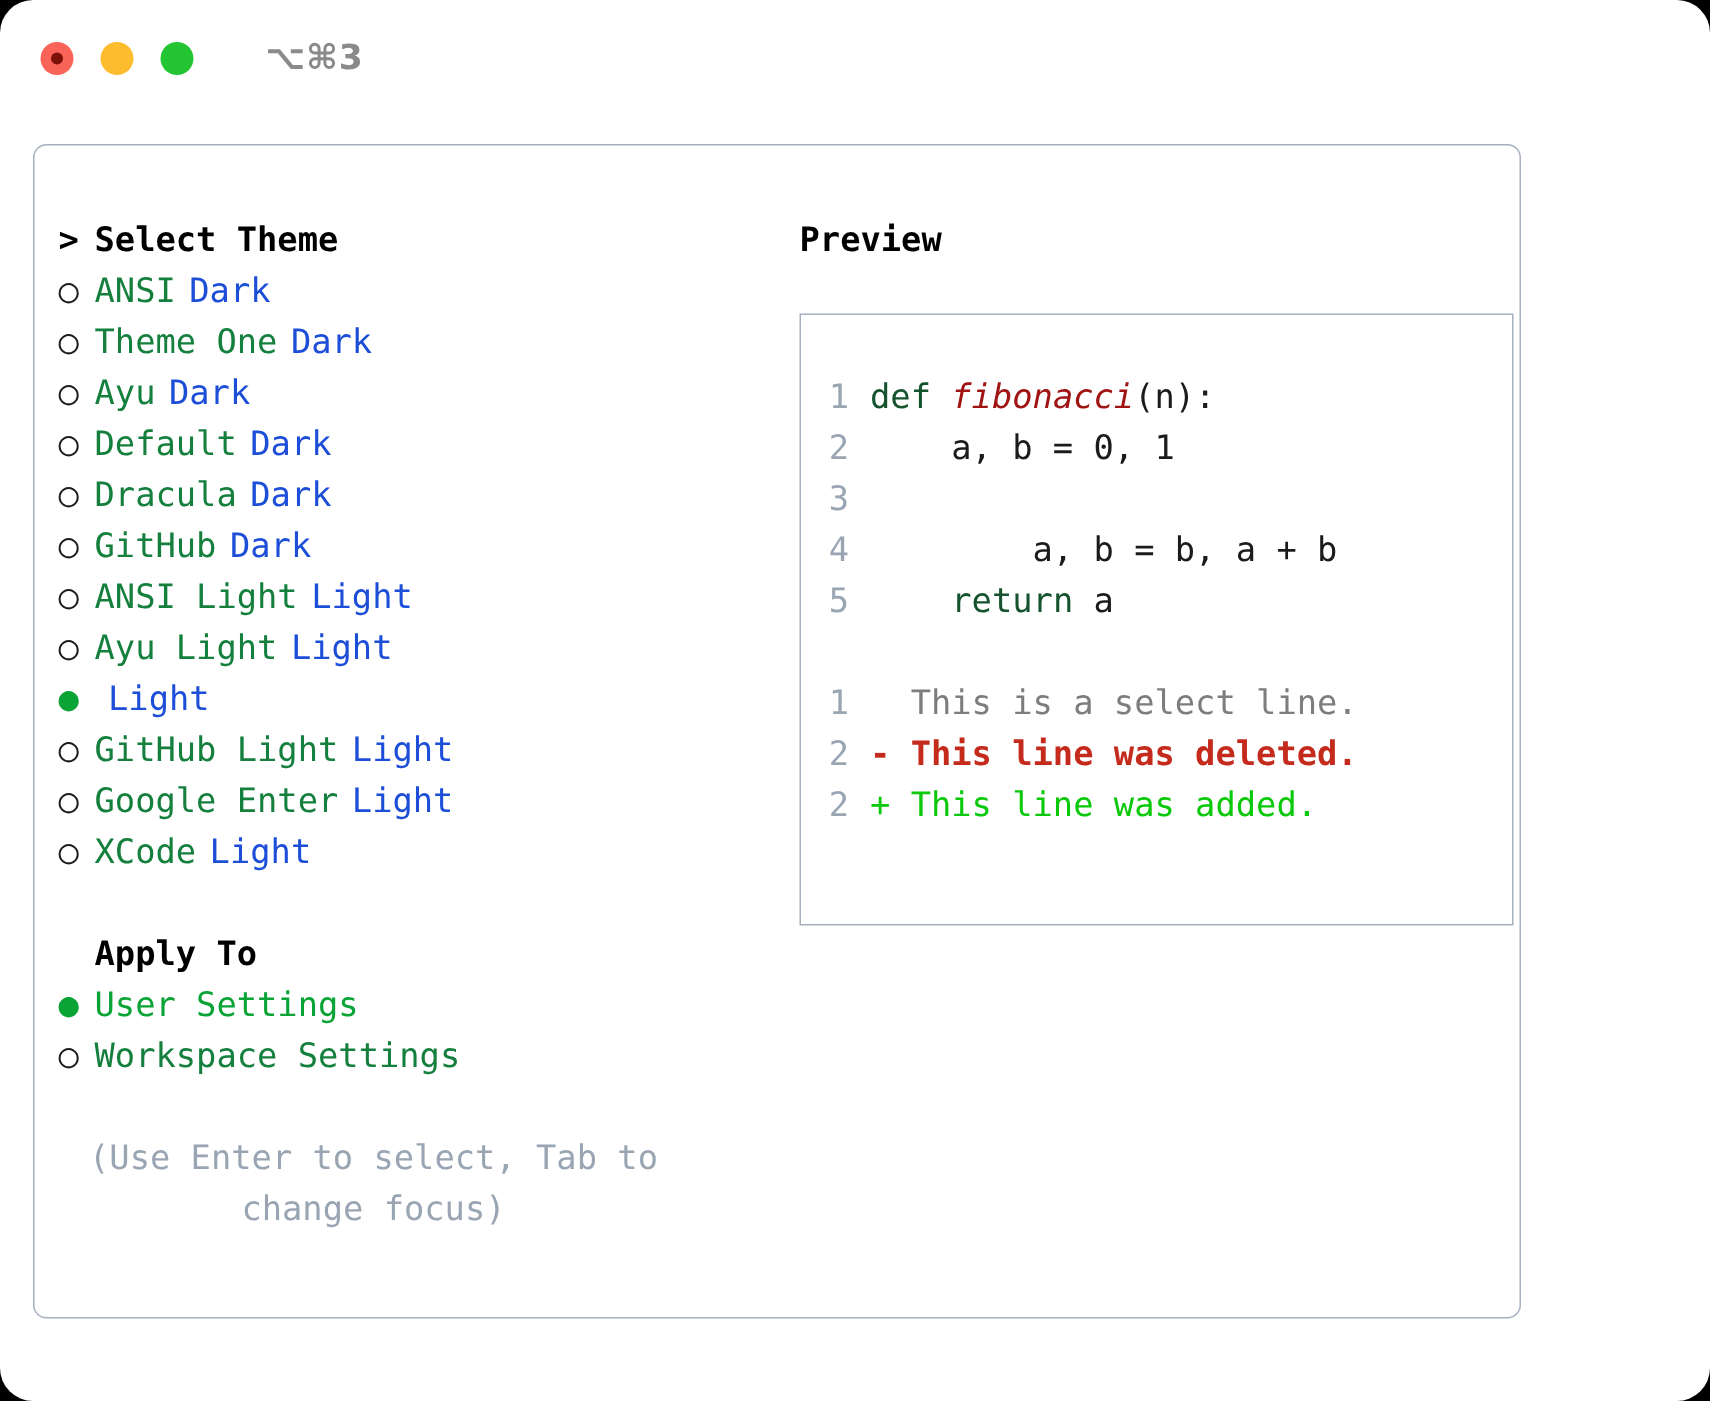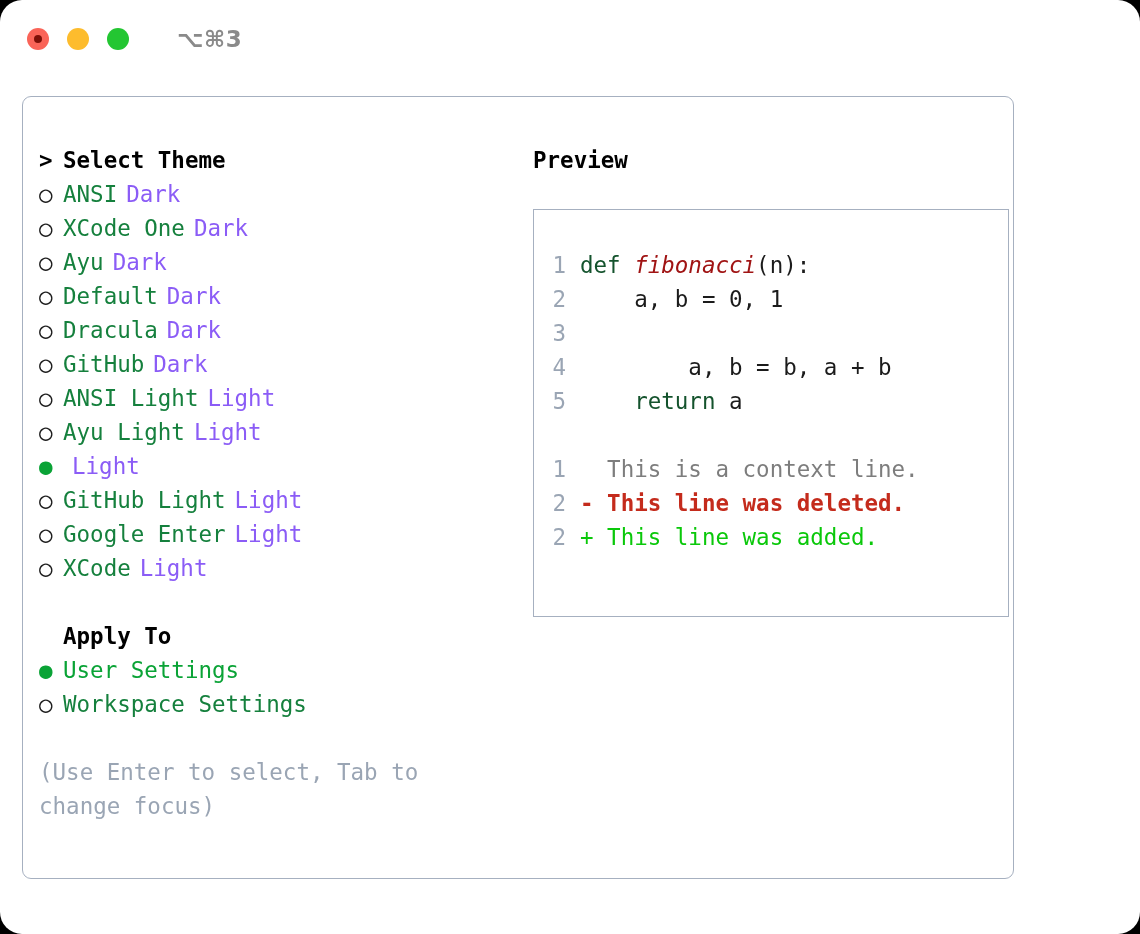--- a/index.html
+++ b/index.html
@@ -88,37 +88,38 @@
   .heading {
     font-weight: bold;
     color: #000000;
   }
   .heading .marker { font-weight: bold; }
 
   .item-label { color: #15803d; }
   .item-label.sel { color: #0aa336; }
   .marker.sel    { color: #0aa336; }
   .suffix {
-    color: #8b5cf6;
+    color: #1d4ed8;
     margin-left: 9px;
     text-align: center;
   }
   .spacer-34 { height: 34px; }
 
   .section-title {
     font-weight: bold;
     color: #000000;
   }
 
   #hint {
     margin-top: 30px;
     font-size: 22.5px;
     line-height: 34px;
     color: #9aa5b4;
     width: 420px;
+    text-align: center;
   }
 
   
   #right {
     position: absolute;
     left: 478px; top: 50px;
     width: 500px;
     margin-left: 32px;
   }
   #preview-title {
@@ -178,21 +179,21 @@
   <div id="panel">
 
     <div id="left">
 
       <div class="row heading">
         <span class="marker">&gt;</span><span>Select Theme</span>
       </div>
 
       <div id="theme-list">
           <div class="row"><span class="marker">○</span><span class="item-label">ANSI</span><span class="suffix">Dark</span></div>
-          <div class="row"><span class="marker">○</span><span class="item-label">XCode One</span><span class="suffix">Dark</span></div>
+          <div class="row"><span class="marker">○</span><span class="item-label">Theme One</span><span class="suffix">Dark</span></div>
           <div class="row"><span class="marker">○</span><span class="item-label">Ayu</span><span class="suffix">Dark</span></div>
           <div class="row"><span class="marker">○</span><span class="item-label">Default</span><span class="suffix">Dark</span></div>
           <div class="row"><span class="marker">○</span><span class="item-label">Dracula</span><span class="suffix">Dark</span></div>
           <div class="row"><span class="marker">○</span><span class="item-label">GitHub</span><span class="suffix">Dark</span></div>
           <div class="row"><span class="marker">○</span><span class="item-label">ANSI Light</span><span class="suffix">Light</span></div>
           <div class="row"><span class="marker">○</span><span class="item-label">Ayu Light</span><span class="suffix">Light</span></div>
           <div class="row"><span class="marker sel">●</span><span class="suffix">Light</span></div>
           <div class="row"><span class="marker">○</span><span class="item-label">GitHub Light</span><span class="suffix">Light</span></div>
           <div class="row"><span class="marker">○</span><span class="item-label">Google Enter</span><span class="suffix">Light</span></div>
           <div class="row"><span class="marker">○</span><span class="item-label">XCode</span><span class="suffix">Light</span></div>
@@ -217,21 +218,21 @@
       <div id="code-box">
         <div id="code-lines">
             <div class="code-row"><span class="lineno">1</span><span class="code-text"><span class="tok-kw">def </span><span class="tok-fn">fibonacci</span><span class="tok-plain">(n):</span></span></div>
             <div class="code-row"><span class="lineno">2</span><span class="code-text"><span class="tok-plain">    a, b = 0, 1</span></span></div>
             <div class="code-row"><span class="lineno">3</span></div>
             <div class="code-row"><span class="lineno">4</span><span class="code-text"><span class="tok-plain">        a, b = b, a + b</span></span></div>
             <div class="code-row"><span class="lineno">5</span><span class="code-text"><span class="tok-plain">    </span><span class="tok-kw">return</span><span class="tok-plain"> a</span></span></div>
           </div>
         <div class="gap-row"></div>
         <div id="diff-lines">
-            <div class="code-row"><span class="lineno">1</span><span class="code-text tok-ctx">  This is a context line.</span></div>
+            <div class="code-row"><span class="lineno">1</span><span class="code-text tok-ctx">  This is a select line.</span></div>
             <div class="code-row"><span class="lineno">2</span><span class="code-text tok-del">- This line was deleted.</span></div>
             <div class="code-row"><span class="lineno">2</span><span class="code-text tok-add">+ This line was added.</span></div>
           </div>
       </div>
     </div>
 
   </div>
 </div>
 
 </body></html>

